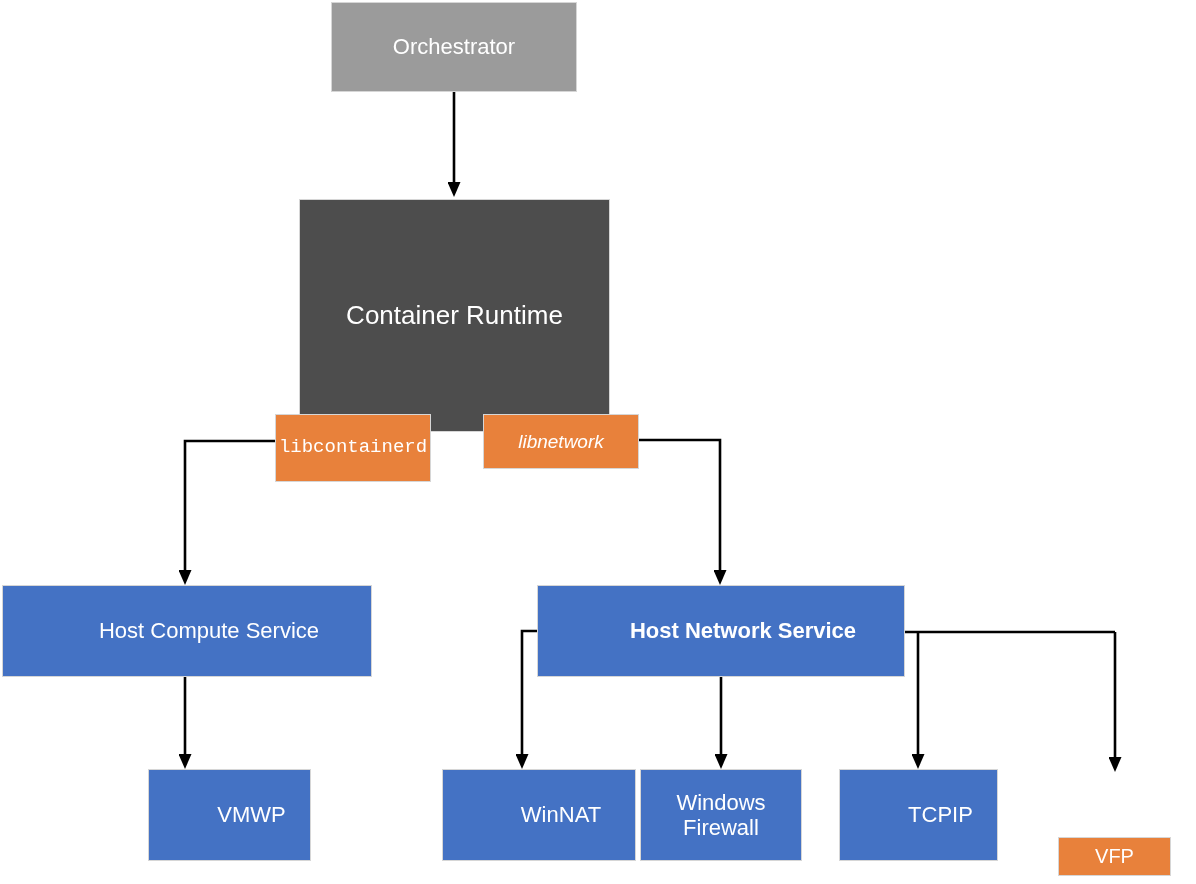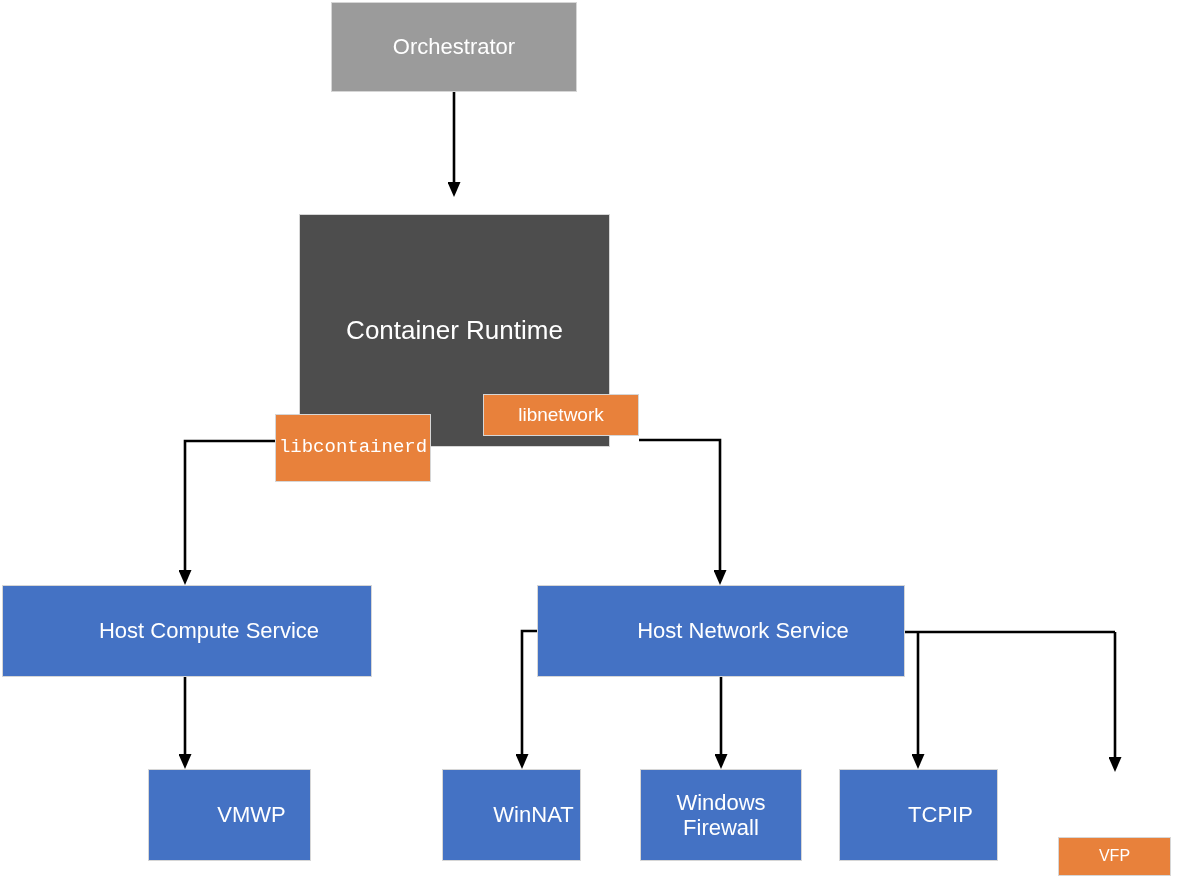--- a/index.html
+++ b/index.html
@@ -34,31 +34,31 @@
     line-height: 1.15;
   }
   .gray   { background: #9b9b9b; }
   .dark   { background: #4d4d4d; }
   .blue   { background: #4472c4; padding-left: 44px; }
   .orange { background: #e8813b; }
 
   .fs-big   { font-size: 22px; }
   .fs-cr    { font-size: 26px; }
   .fs-tab   { font-size: 19px; }
-  .fs-small { font-size: 16px; }
+  .fs-small { font-size: 20px; }
 
   
   .pos-orchestrator { left: 331px; top: 2px;   width: 246px; height: 90px; }
-  .pos-cr           { left: 299px; top: 214px; width: 311px; height: 233px; }
+  .pos-cr           { left: 299px; top: 199px; width: 311px; height: 233px; }
   .pos-libcontainerd{ left: 275px; top: 414px; width: 156px; height: 68px; z-index: 3; font-family: Liberation Mono, monospace; }
-  .pos-libnetwork   { left: 483px; top: 394px; width: 156px; height: 42px; z-index: 3; }
+  .pos-libnetwork   { left: 483px; top: 414px; width: 156px; height: 55px; z-index: 3; font-style: italic; }
   .pos-hcs          { left: 2px;   top: 585px; width: 370px; height: 92px; }
-  .pos-hns          { left: 537px; top: 585px; width: 368px; height: 92px; }
+  .pos-hns          { left: 537px; top: 585px; width: 368px; height: 92px; font-weight: bold; }
   .pos-vmwp         { left: 104px; top: 769px; width: 163px; height: 92px; margin-left: 44px; }
-  .pos-winnat       { left: 442px; top: 769px; width: 139px; height: 92px; }
+  .pos-winnat       { left: 442px; top: 769px; width: 194px; height: 92px; }
   .pos-winfw        { left: 640px; top: 769px; width: 162px; height: 92px; padding: 0 14px; }
   .pos-tcpip        { left: 839px; top: 769px; width: 159px; height: 92px; }
   .pos-vswitch      { left: 1034px;top: 772px; width: 146px; height: 92px; }
   .pos-vfp          { left: 1058px;top: 837px; width: 113px; height: 39px; z-index: 4; }
 </style>
 </head>
 <body>
 
 <div class="canvas">
 

